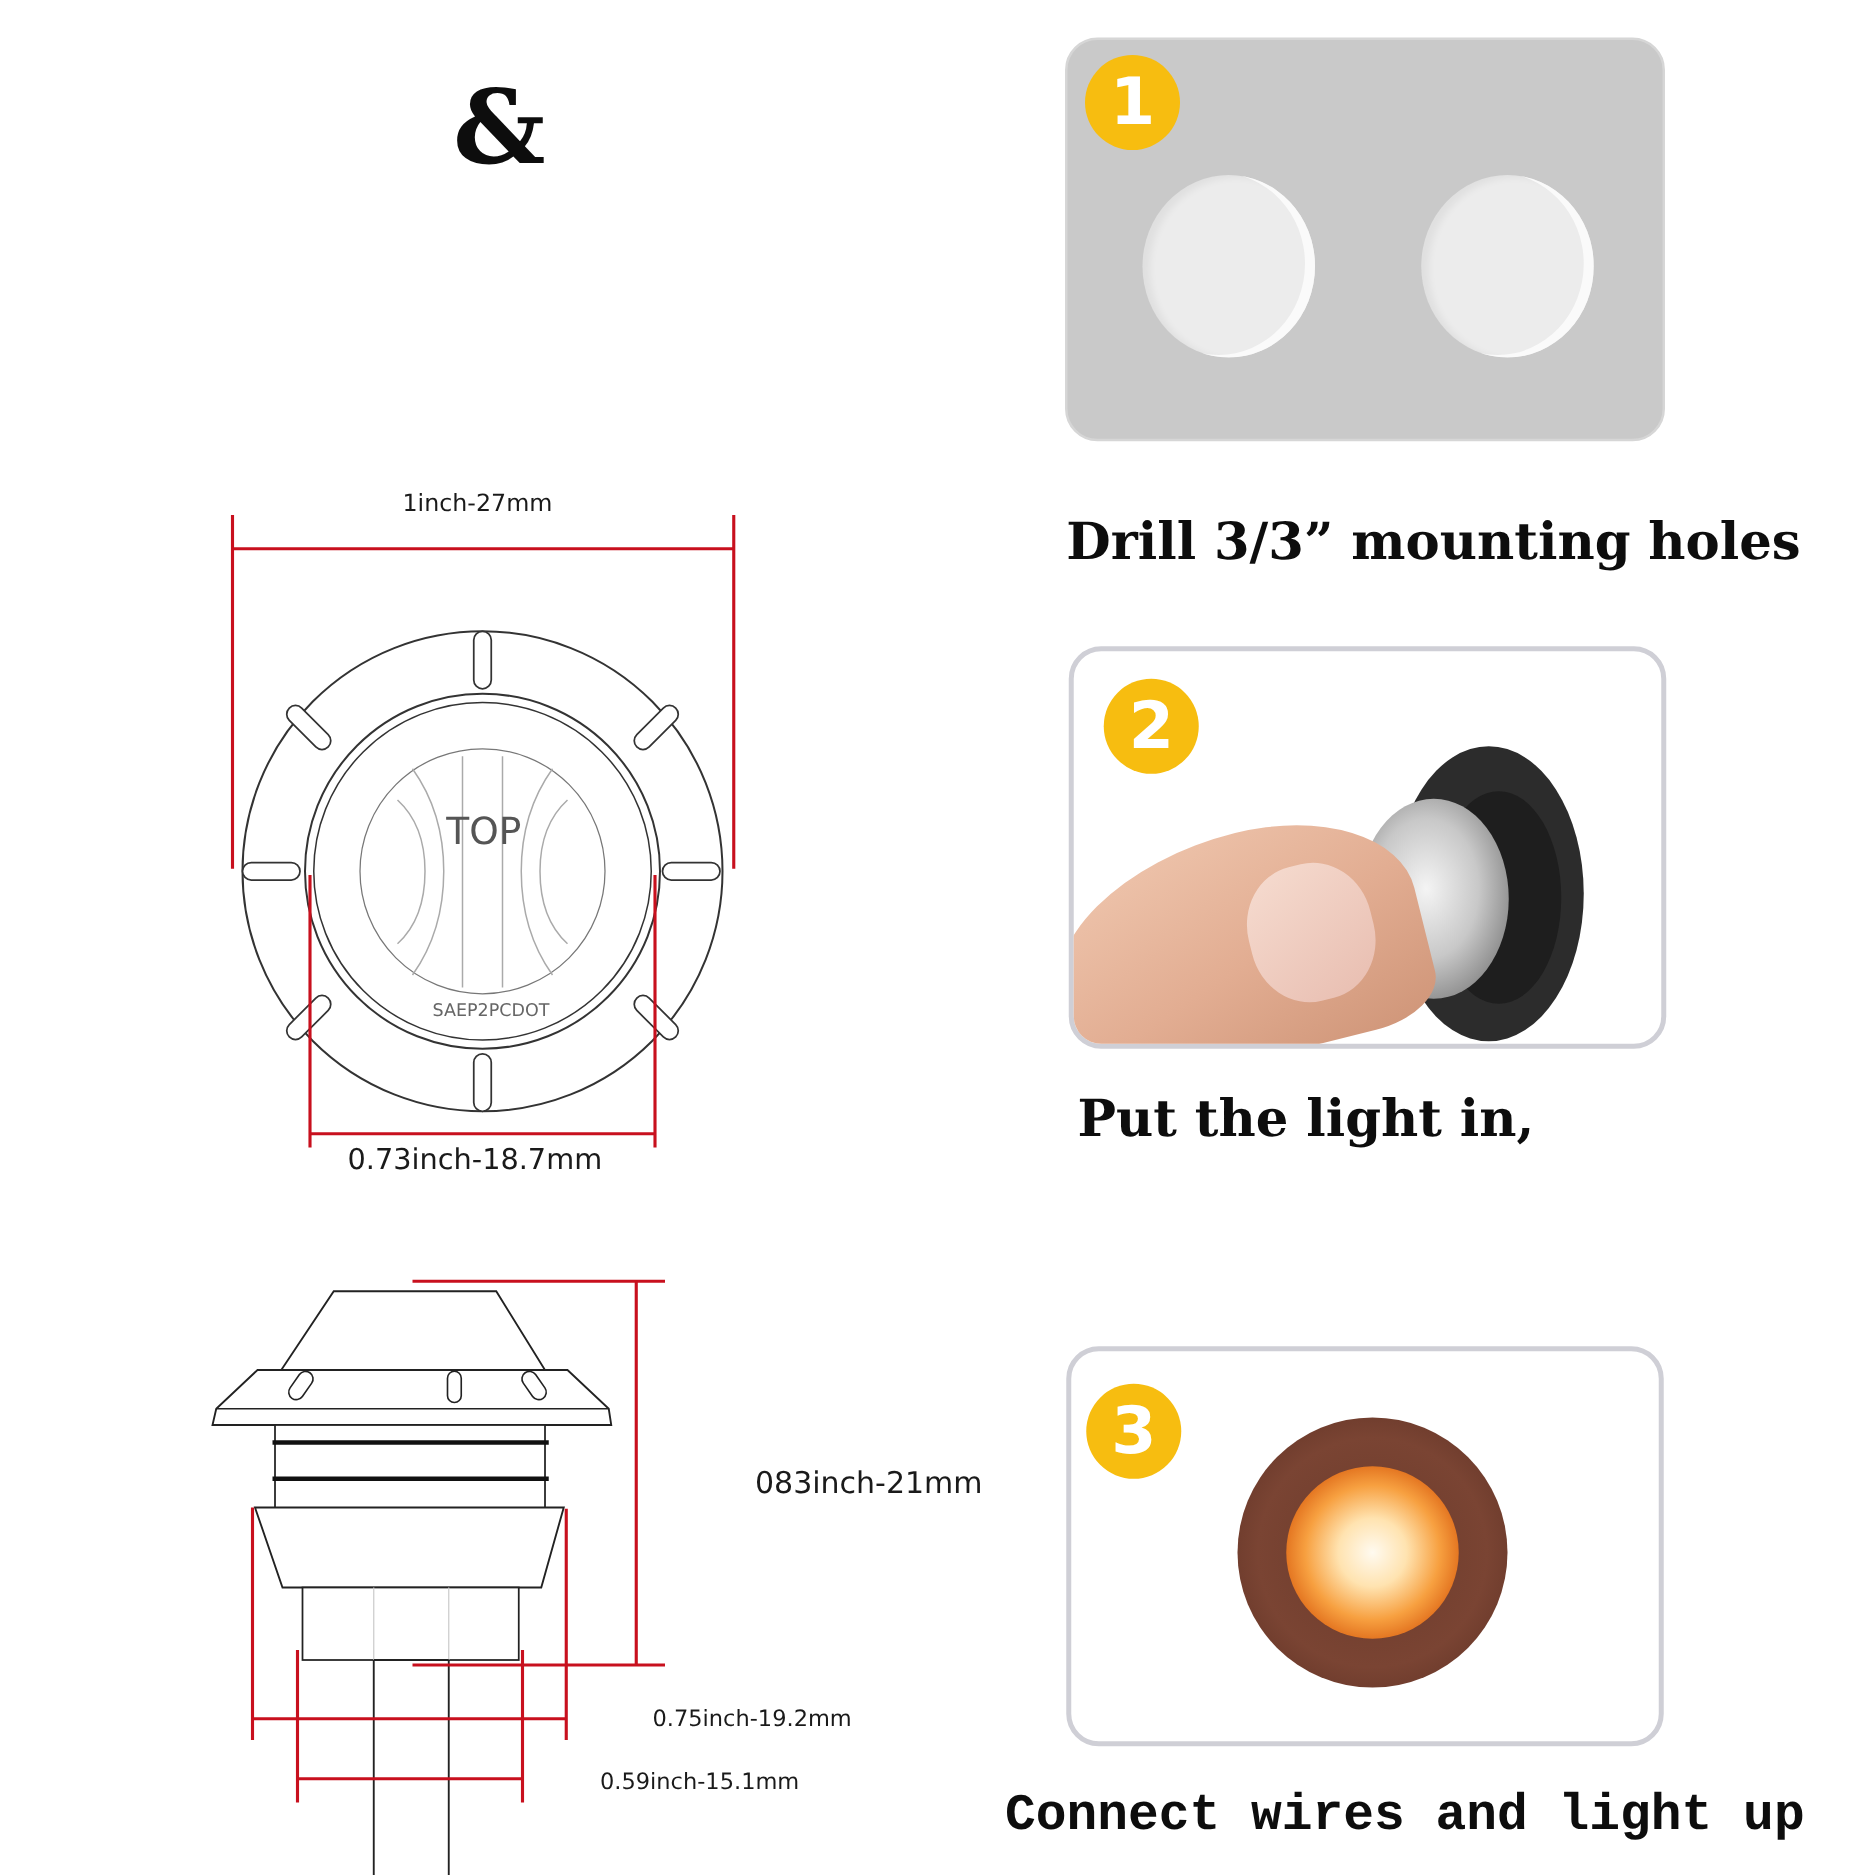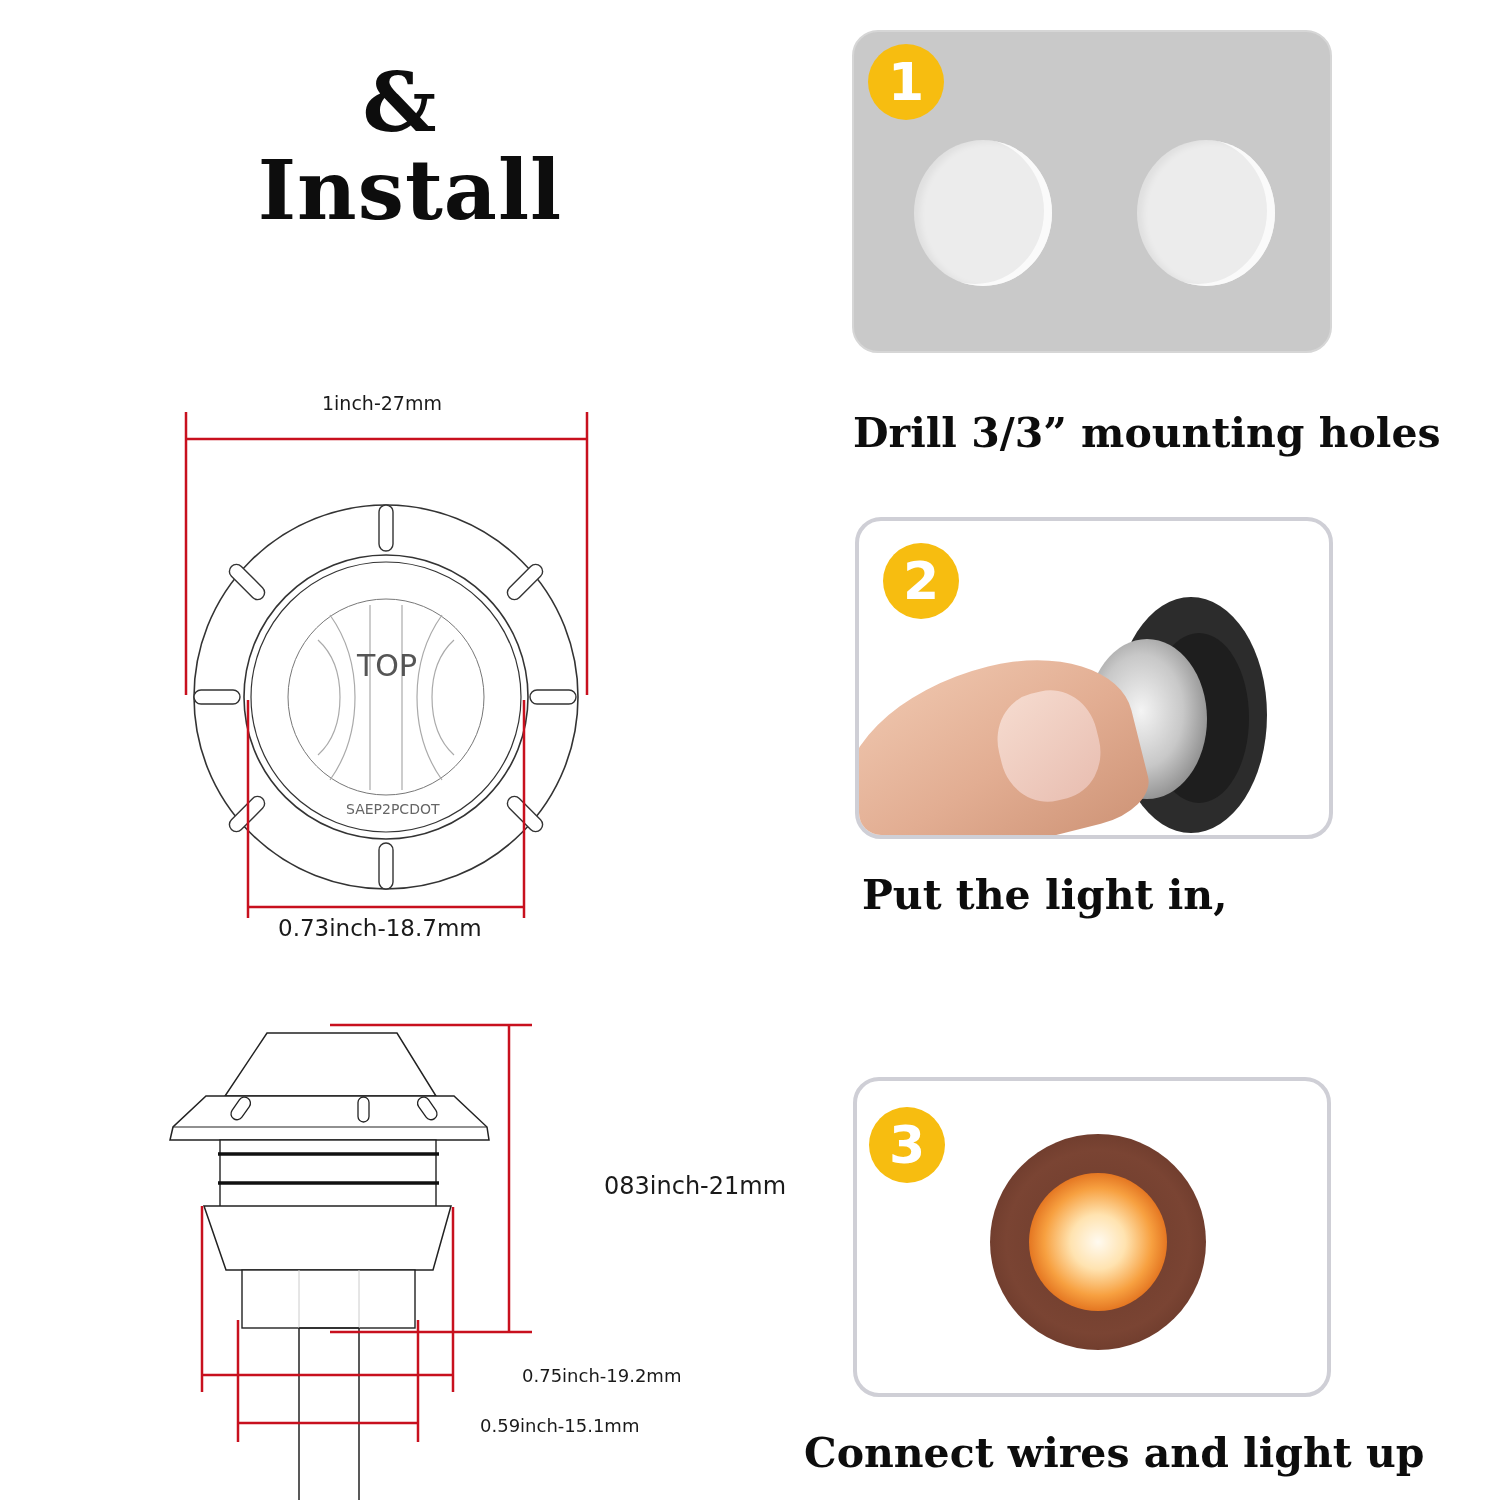--- a/index.html
+++ b/index.html
@@ -17,21 +17,20 @@
              font-size: 52px; line-height: 76px; text-align: center; }
     .caption { font-family: "DejaVu Serif", serif; font-weight: bold; font-size: 41px;
                line-height: 58px; white-space: nowrap; color: #0d0d0d; }
     svg { position: absolute; overflow: visible; }
   </style>
 </head>
 <body>
 
 <div class="abs title">
   <span style="margin-left:-20px;">&amp;</span>
-  <span>Install</span>
 </div>
 
 <div class="abs" style="left:170px;top:380px;width:440px;height:580px;">
   <svg width="440" height="580" viewBox="170 380 440 580">
 
     <line x1="186" y1="412" x2="186" y2="695" stroke="#c8101e" stroke-width="2.5"></line>
     <line x1="587" y1="412" x2="587" y2="695" stroke="#c8101e" stroke-width="2.5"></line>
     <line x1="186" y1="439" x2="587" y2="439" stroke="#c8101e" stroke-width="2.5"></line>
 
     <circle cx="386" cy="697" r="192" fill="none" stroke="#333" stroke-width="1.6"></circle>
@@ -135,13 +134,13 @@
 </div>
 <div class="abs caption" style="left:862px;top:866px;">
   <div>Put the light in,</div>
 </div>
 
 <div class="abs panel" style="left:853px;top:1077px;width:478px;height:320px;background:#ffffff;border:4px solid #cfcfd6;">
   <div class="abs badge" style="left:12px;top:26px;">3</div>
   <div class="abs" style="left:133px;top:53px;width:216px;height:216px;border-radius:50%;background:radial-gradient(circle,#6a3a2a 0%,#7a4433 60%,#5a2e22 100%);"></div>
   <div class="abs" style="left:172px;top:92px;width:138px;height:138px;border-radius:50%;background:radial-gradient(circle,#fffaf0 0%,#ffe3b0 28%,#f7a040 55%,#d95e10 80%,#a8400c 100%);"></div>
 </div>
-<div class="abs caption" style="left:804px;top:1424px;">Connect wires and light up</div>
+<div class="abs caption" style="left:804px;top:1424px;font-family:Liberation Mono, monospace;">Connect wires and light up</div>
 
 </body></html>

